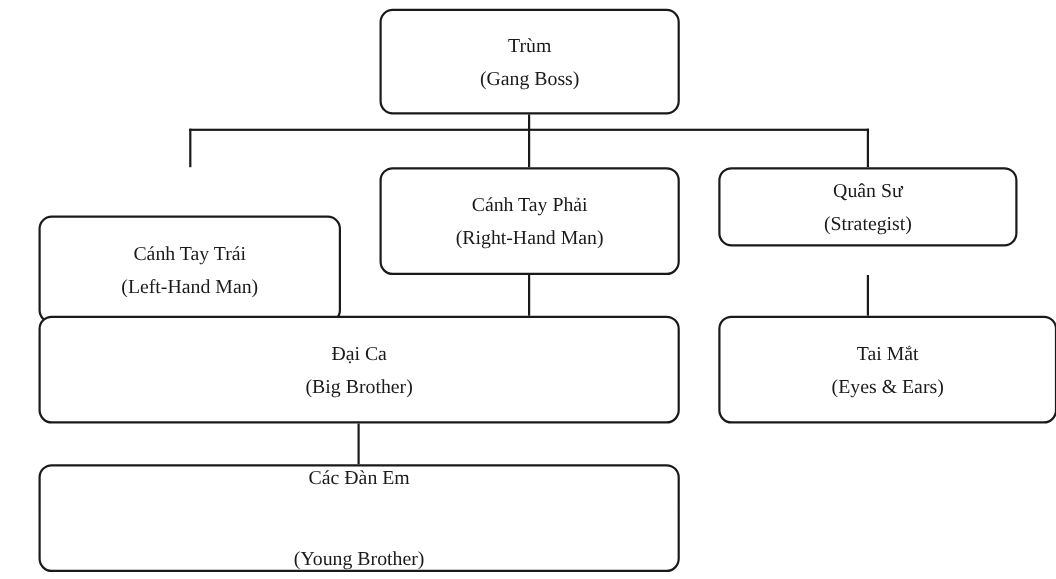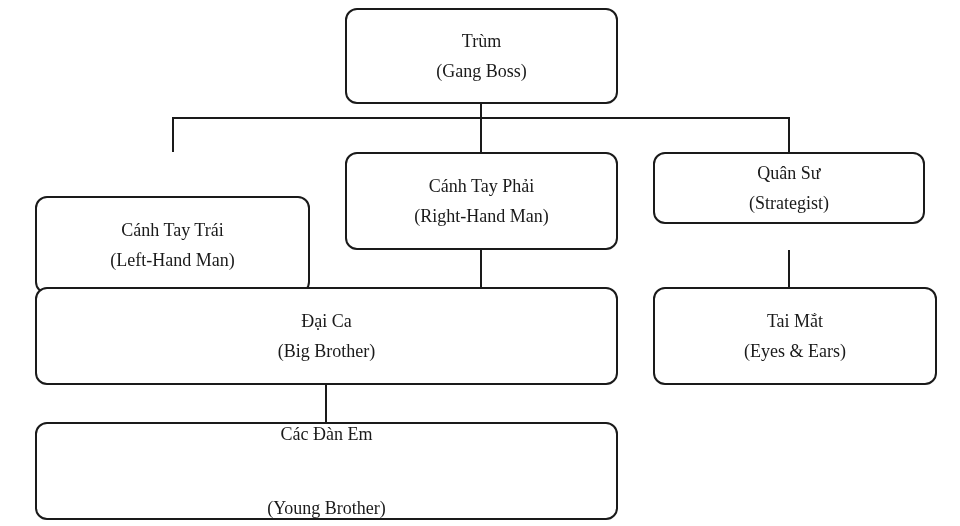--- a/index.html
+++ b/index.html
@@ -39,21 +39,21 @@
     position: absolute;
     background: #1a1a1a;
     z-index: 1;
   }
   
   #node-boss           { left: 345px; top: 8px;   width: 273px; height: 96px; }
   #node-left-hand      { left: 35px;  top: 152px; width: 275px; height: 98px; margin-top: 44px; }
   #node-right-hand     { left: 345px; top: 152px; width: 273px; height: 98px; }
   #node-strategist     { left: 653px; top: 152px; width: 272px; height: 72px; }
   #node-big-brother    { left: 35px;  top: 287px; width: 583px; height: 98px; }
-  #node-eyes-ears      { left: 653px; top: 287px; width: 284px; height: 98px; }
+  #node-eyes-ears      { left: 653px; top: 287px; width: 308px; height: 98px; }
   #node-young-brothers { left: 35px;  top: 422px; width: 583px; height: 98px; gap: 44px; }
   
   #conn-boss-drop      { left: 480px; top: 104px; width: 2px;   height: 48px; }
   #conn-bus            { left: 172px; top: 117px; width: 618px; height: 2px;  }
   #conn-bus-left-drop  { left: 172px; top: 117px; width: 2px;   height: 35px; }
   #conn-bus-right-drop { left: 788px; top: 117px; width: 2px;   height: 35px; }
   #conn-left-to-big    { left: 172px; top: 250px; width: 2px;   height: 37px; }
   #conn-right-to-big   { left: 480px; top: 250px; width: 2px;   height: 37px; }
   #conn-strat-to-eyes  { left: 788px; top: 250px; width: 2px;   height: 37px; }
   #conn-big-to-young   { left: 325px; top: 385px; width: 2px;   height: 37px; }

